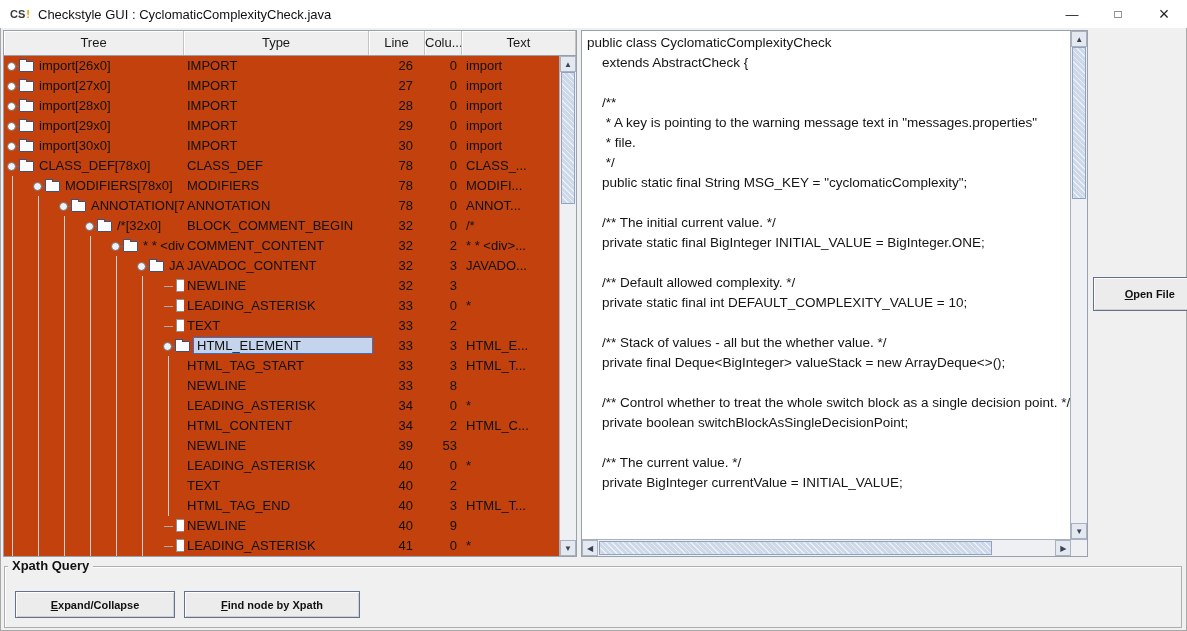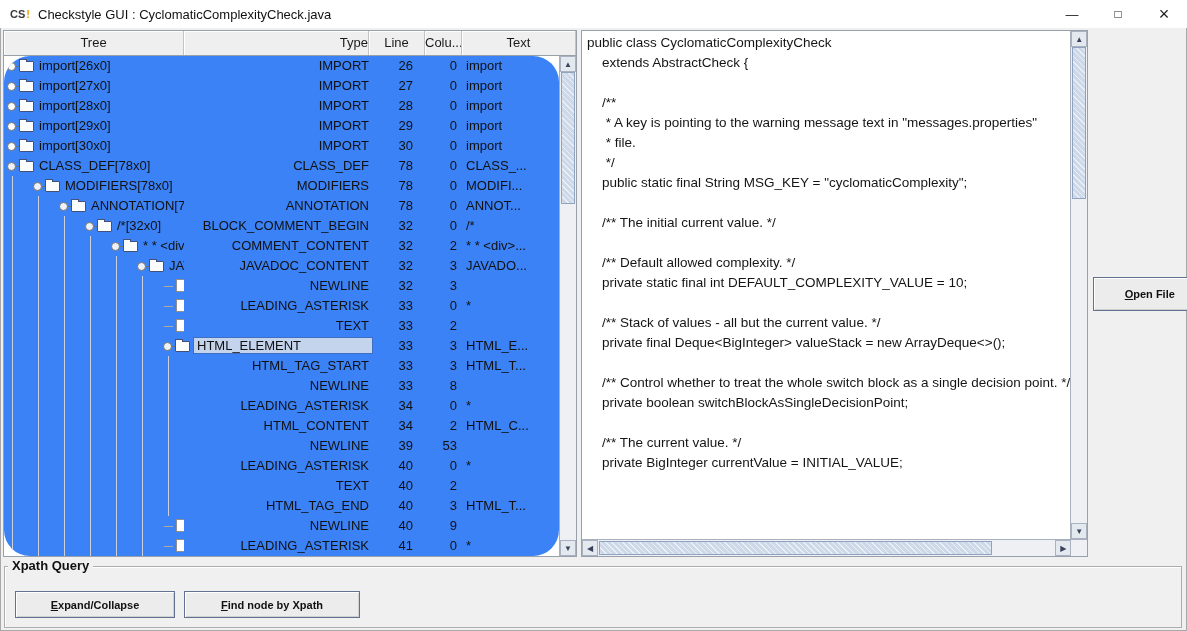--- a/index.html
+++ b/index.html
@@ -21,26 +21,26 @@
   .win-btn.close{font-size:18px;}
   .win-btn.max{font-size:12px;}
 
   
   .left-panel{position:absolute;left:3px;top:30px;width:574px;height:527px;
     border:1px solid #98a0ac;background:#ffffff;display:flex;flex-direction:column;box-sizing:border-box;}
   .thead{display:flex;height:24px;background:#efefef;border-bottom:1px solid #9aa0aa;flex:0 0 24px;}
   .thcell{box-sizing:border-box;border-right:1px solid #c3c3c3;box-shadow:inset 1px 1px 0 #ffffff;
     text-align:center;line-height:23px;font-size:13px;color:#1a1a1a;overflow:hidden;white-space:nowrap;}
   .c0{flex:0 0 180px;width:180px;}
-  .c1{flex:0 0 185px;text-align:right;}
+  .c1{flex:0 0 185px;}
   .c2{flex:0 0 56px;}
   .c3{flex:0 0 37px;}
   .c4{flex:1 1 auto;}
   .tbody-wrap{flex:1;display:flex;overflow:hidden;}
-  .tbody{flex:1;overflow:hidden;background:#3b82f6;border-radius:26px;}
+  .tbody{flex:1;overflow:hidden;background:#c2410c;}
   .trow{display:flex;height:20px;font-size:13px;color:#111;}
   .tcell{box-sizing:border-box;line-height:20px;overflow:hidden;white-space:nowrap;}
   .cell-tree{display:flex;align-items:stretch;}
   .cell-type{padding-left:3px;}
   .cell-line{text-align:right;padding-right:12px;}
   .cell-col{text-align:right;padding-right:5px;}
   .cell-text{padding-left:4px;}
   .indent{flex:0 0 auto;height:20px;
     background-image:repeating-linear-gradient(to right,transparent 0 8px,#ccd0d8 8px 9px,transparent 9px 26px);}
   .expander{flex:0 0 13px;height:20px;position:relative;}
@@ -467,25 +467,26 @@
           <div class="code-line">public class CyclomaticComplexityCheck</div>
           <div class="code-line">    extends AbstractCheck {</div>
           <div class="code-line">&nbsp;</div>
           <div class="code-line">    /**</div>
           <div class="code-line">     * A key is pointing to the warning message text in "messages.properties"</div>
           <div class="code-line">     * file.</div>
           <div class="code-line">     */</div>
           <div class="code-line">    public static final String MSG_KEY = "cyclomaticComplexity";</div>
           <div class="code-line">&nbsp;</div>
           <div class="code-line">    /** The initial current value. */</div>
+          <div class="code-line">    private static final BigInteger INITIAL_VALUE = BigInteger.ONE;</div>
           <div class="code-line">&nbsp;</div>
           <div class="code-line">    /** Default allowed complexity. */</div>
           <div class="code-line">    private static final int DEFAULT_COMPLEXITY_VALUE = 10;</div>
           <div class="code-line">&nbsp;</div>
-          <div class="code-line">    /** Stack of values - all but the current value. */</div>
+          <div class="code-line">    /** Stack of values - all but the whether value. */</div>
           <div class="code-line">    private final Deque&lt;BigInteger&gt; valueStack = new ArrayDeque&lt;&gt;();</div>
           <div class="code-line">&nbsp;</div>
           <div class="code-line">    /** Control whether to treat the whole switch block as a single decision point. */</div>
           <div class="code-line">    private boolean switchBlockAsSingleDecisionPoint;</div>
           <div class="code-line">&nbsp;</div>
           <div class="code-line">    /** The current value. */</div>
           <div class="code-line">    private BigInteger currentValue = INITIAL_VALUE;</div>
         </div>
       <div class="vscroll">
         <div class="sb-btn">▲</div>

